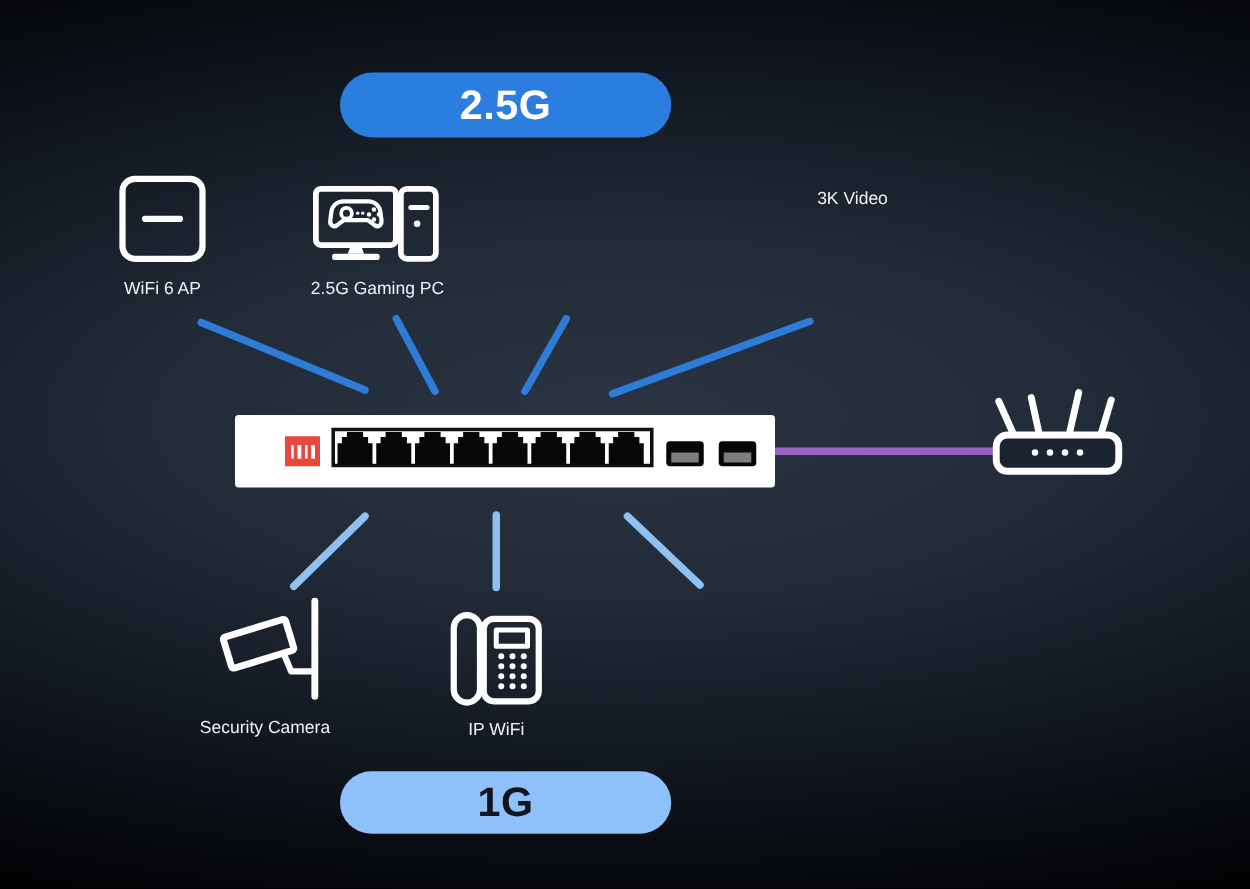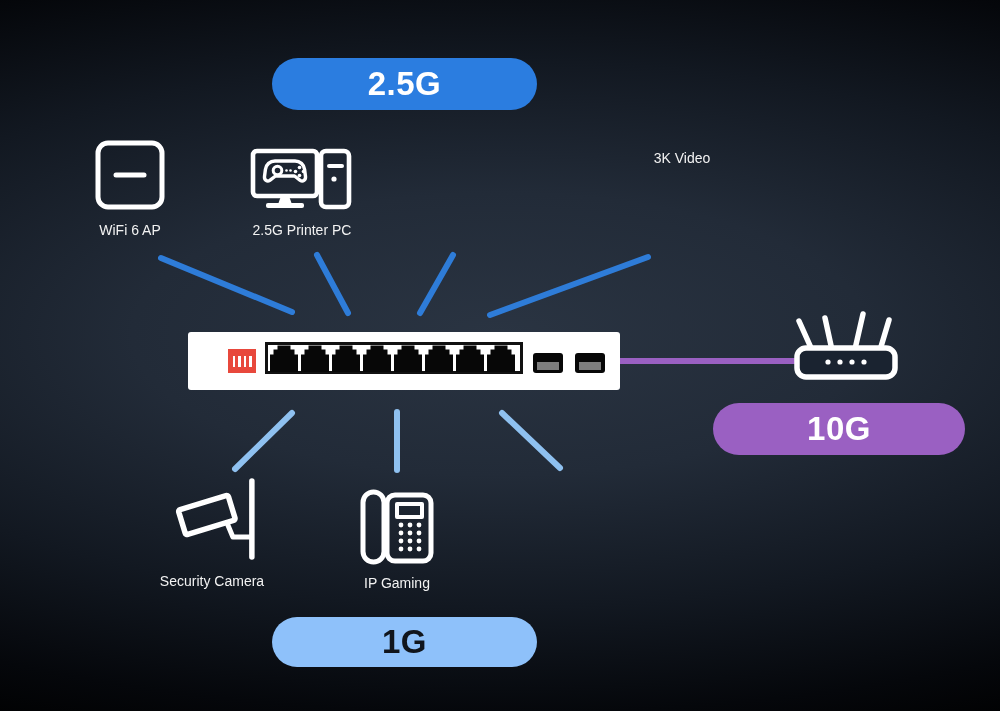--- a/index.html
+++ b/index.html
@@ -53,21 +53,20 @@
       <line x1="317" y1="255" x2="348" y2="313" stroke="#2e7cd8" stroke-width="6" stroke-linecap="round"></line>
       <line x1="453" y1="255" x2="420" y2="313" stroke="#2e7cd8" stroke-width="6" stroke-linecap="round"></line>
       <line x1="648" y1="257" x2="490" y2="315" stroke="#2e7cd8" stroke-width="6" stroke-linecap="round"></line>
       <line x1="292" y1="413" x2="235" y2="469" stroke="#8fc1f0" stroke-width="6" stroke-linecap="round"></line>
       <line x1="397" y1="412" x2="397" y2="470" stroke="#8fc1f0" stroke-width="6" stroke-linecap="round"></line>
       <line x1="502" y1="413" x2="560" y2="468" stroke="#8fc1f0" stroke-width="6" stroke-linecap="round"></line>
       <line x1="592" y1="361" x2="799" y2="361" stroke="#9a60c2" stroke-width="6" stroke-linecap="round"></line>
     </svg>
 
   <div class="badge" id="badge-25g" style="background: rgb(43, 125, 224); color: rgb(255, 255, 255);">2.5G</div>
-  <div class="badge" id="badge-10g" style="background: rgb(154, 96, 194); color: rgb(255, 255, 255);">10G</div>
   <div class="badge" id="badge-1g" style="background: rgb(142, 193, 250); color: rgb(16, 21, 28);">1G</div>
 
   <div class="device top" id="dev-wifi">
     <div class="iconbox">
       <svg width="70" height="70" viewBox="0 0 70 70" fill="none" stroke="#fff" stroke-linecap="round">
         <rect x="3" y="3" width="64" height="64" rx="10" stroke-width="5"></rect>
         <line x1="21" y1="35" x2="49" y2="35" stroke-width="5"></line>
       </svg>
     </div>
     <div class="label">WiFi 6 AP</div>
@@ -87,21 +86,21 @@
           <circle cx="36.5" cy="28.5" r="1.3"></circle>
             <circle cx="40.5" cy="28.5" r="1.3"></circle>
           <polygon points="31,54 39,54 41.5,61 28.5,61"></polygon>
           <rect x="16" y="61" width="38" height="5" rx="2"></rect>
         </g>
         <rect x="71" y="9" width="28" height="56" rx="5" stroke-width="4.6"></rect>
         <line x1="79" y1="24" x2="92" y2="24" stroke-width="4"></line>
         <circle cx="84" cy="37" r="2.6" fill="#fff" stroke="none"></circle>
       </svg>
     </div>
-    <div class="label">2.5G Printer PC</div>
+    <div class="label">2.5G Gaming PC</div>
   </div>
 
 
   <div class="device top" id="dev-tv">
     <div class="label">3K Video</div>
   </div>
 
   <div class="switch">
     <div class="dip" style="background: rgb(232, 72, 60);">
       <span></span>
@@ -173,17 +172,17 @@
             <circle cx="59" cy="44" r="2.4"></circle>
           <circle cx="41" cy="52" r="2.4"></circle>
             <circle cx="50" cy="52" r="2.4"></circle>
             <circle cx="59" cy="52" r="2.4"></circle>
           <circle cx="41" cy="60" r="2.4"></circle>
             <circle cx="50" cy="60" r="2.4"></circle>
             <circle cx="59" cy="60" r="2.4"></circle>
         </g>
       </svg>
     </div>
-    <div class="label">IP Gaming</div>
+    <div class="label">IP WiFi</div>
   </div>
 
 
 </div>
 
 </body></html>

